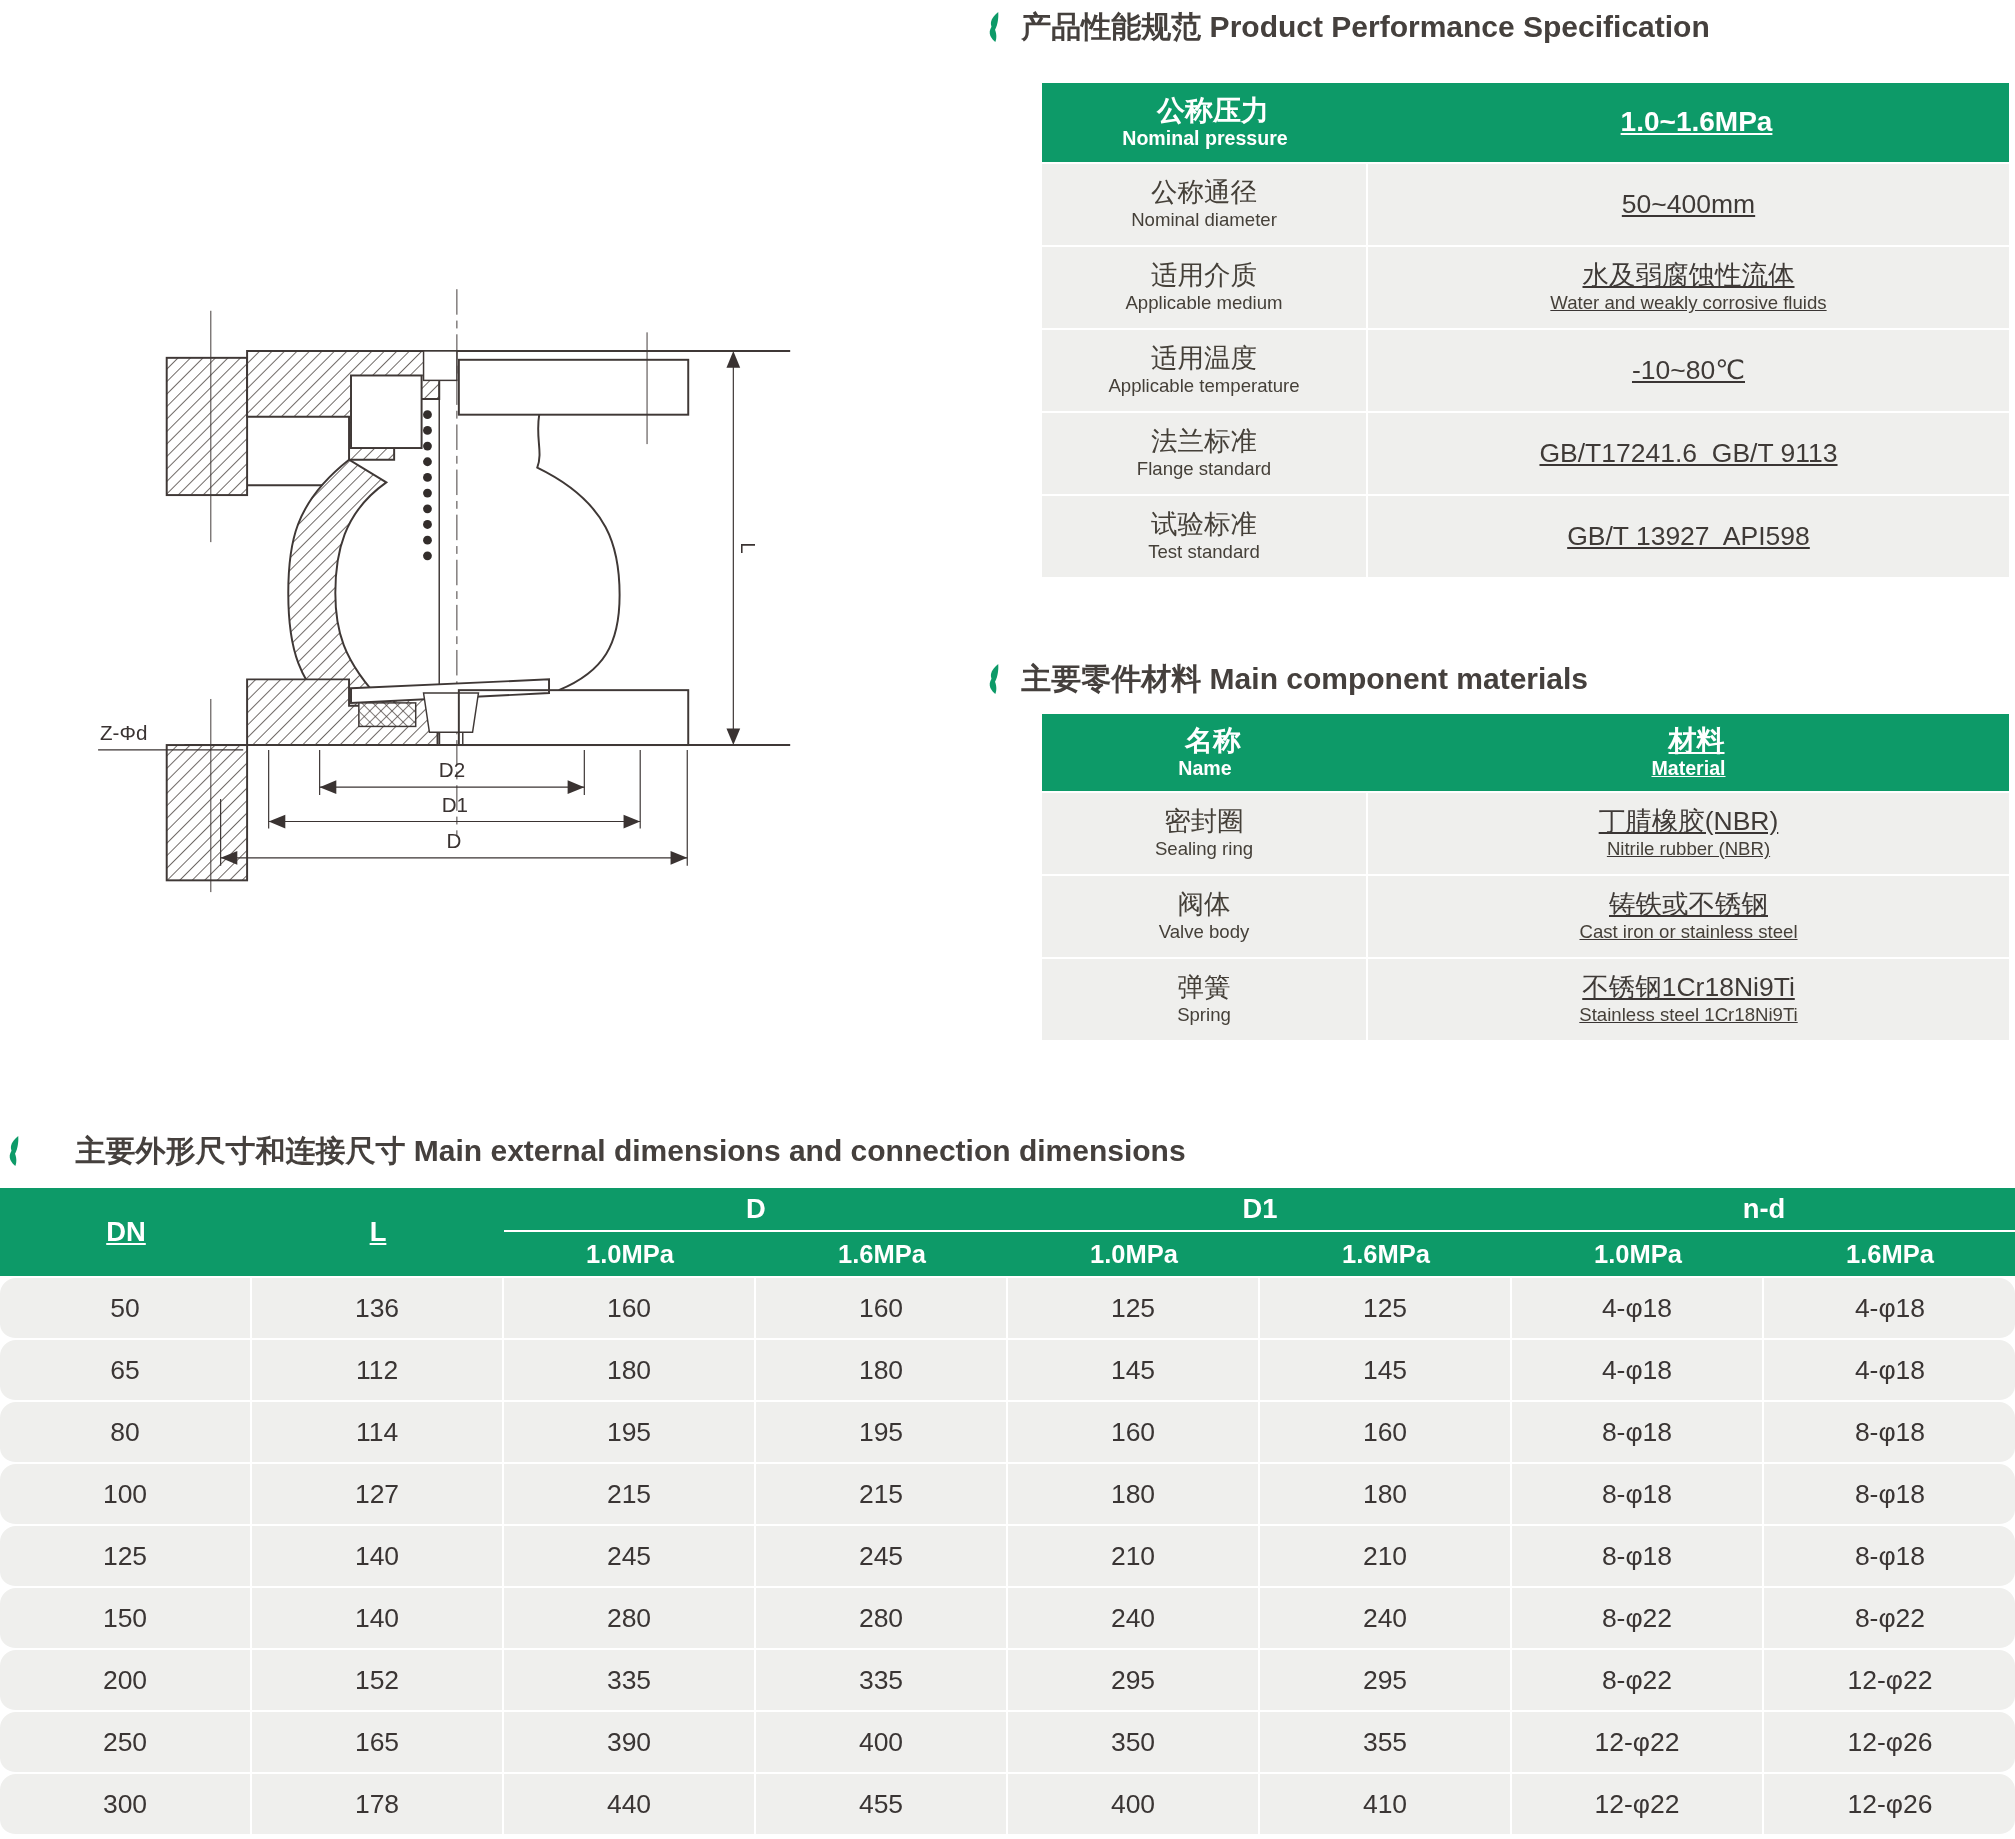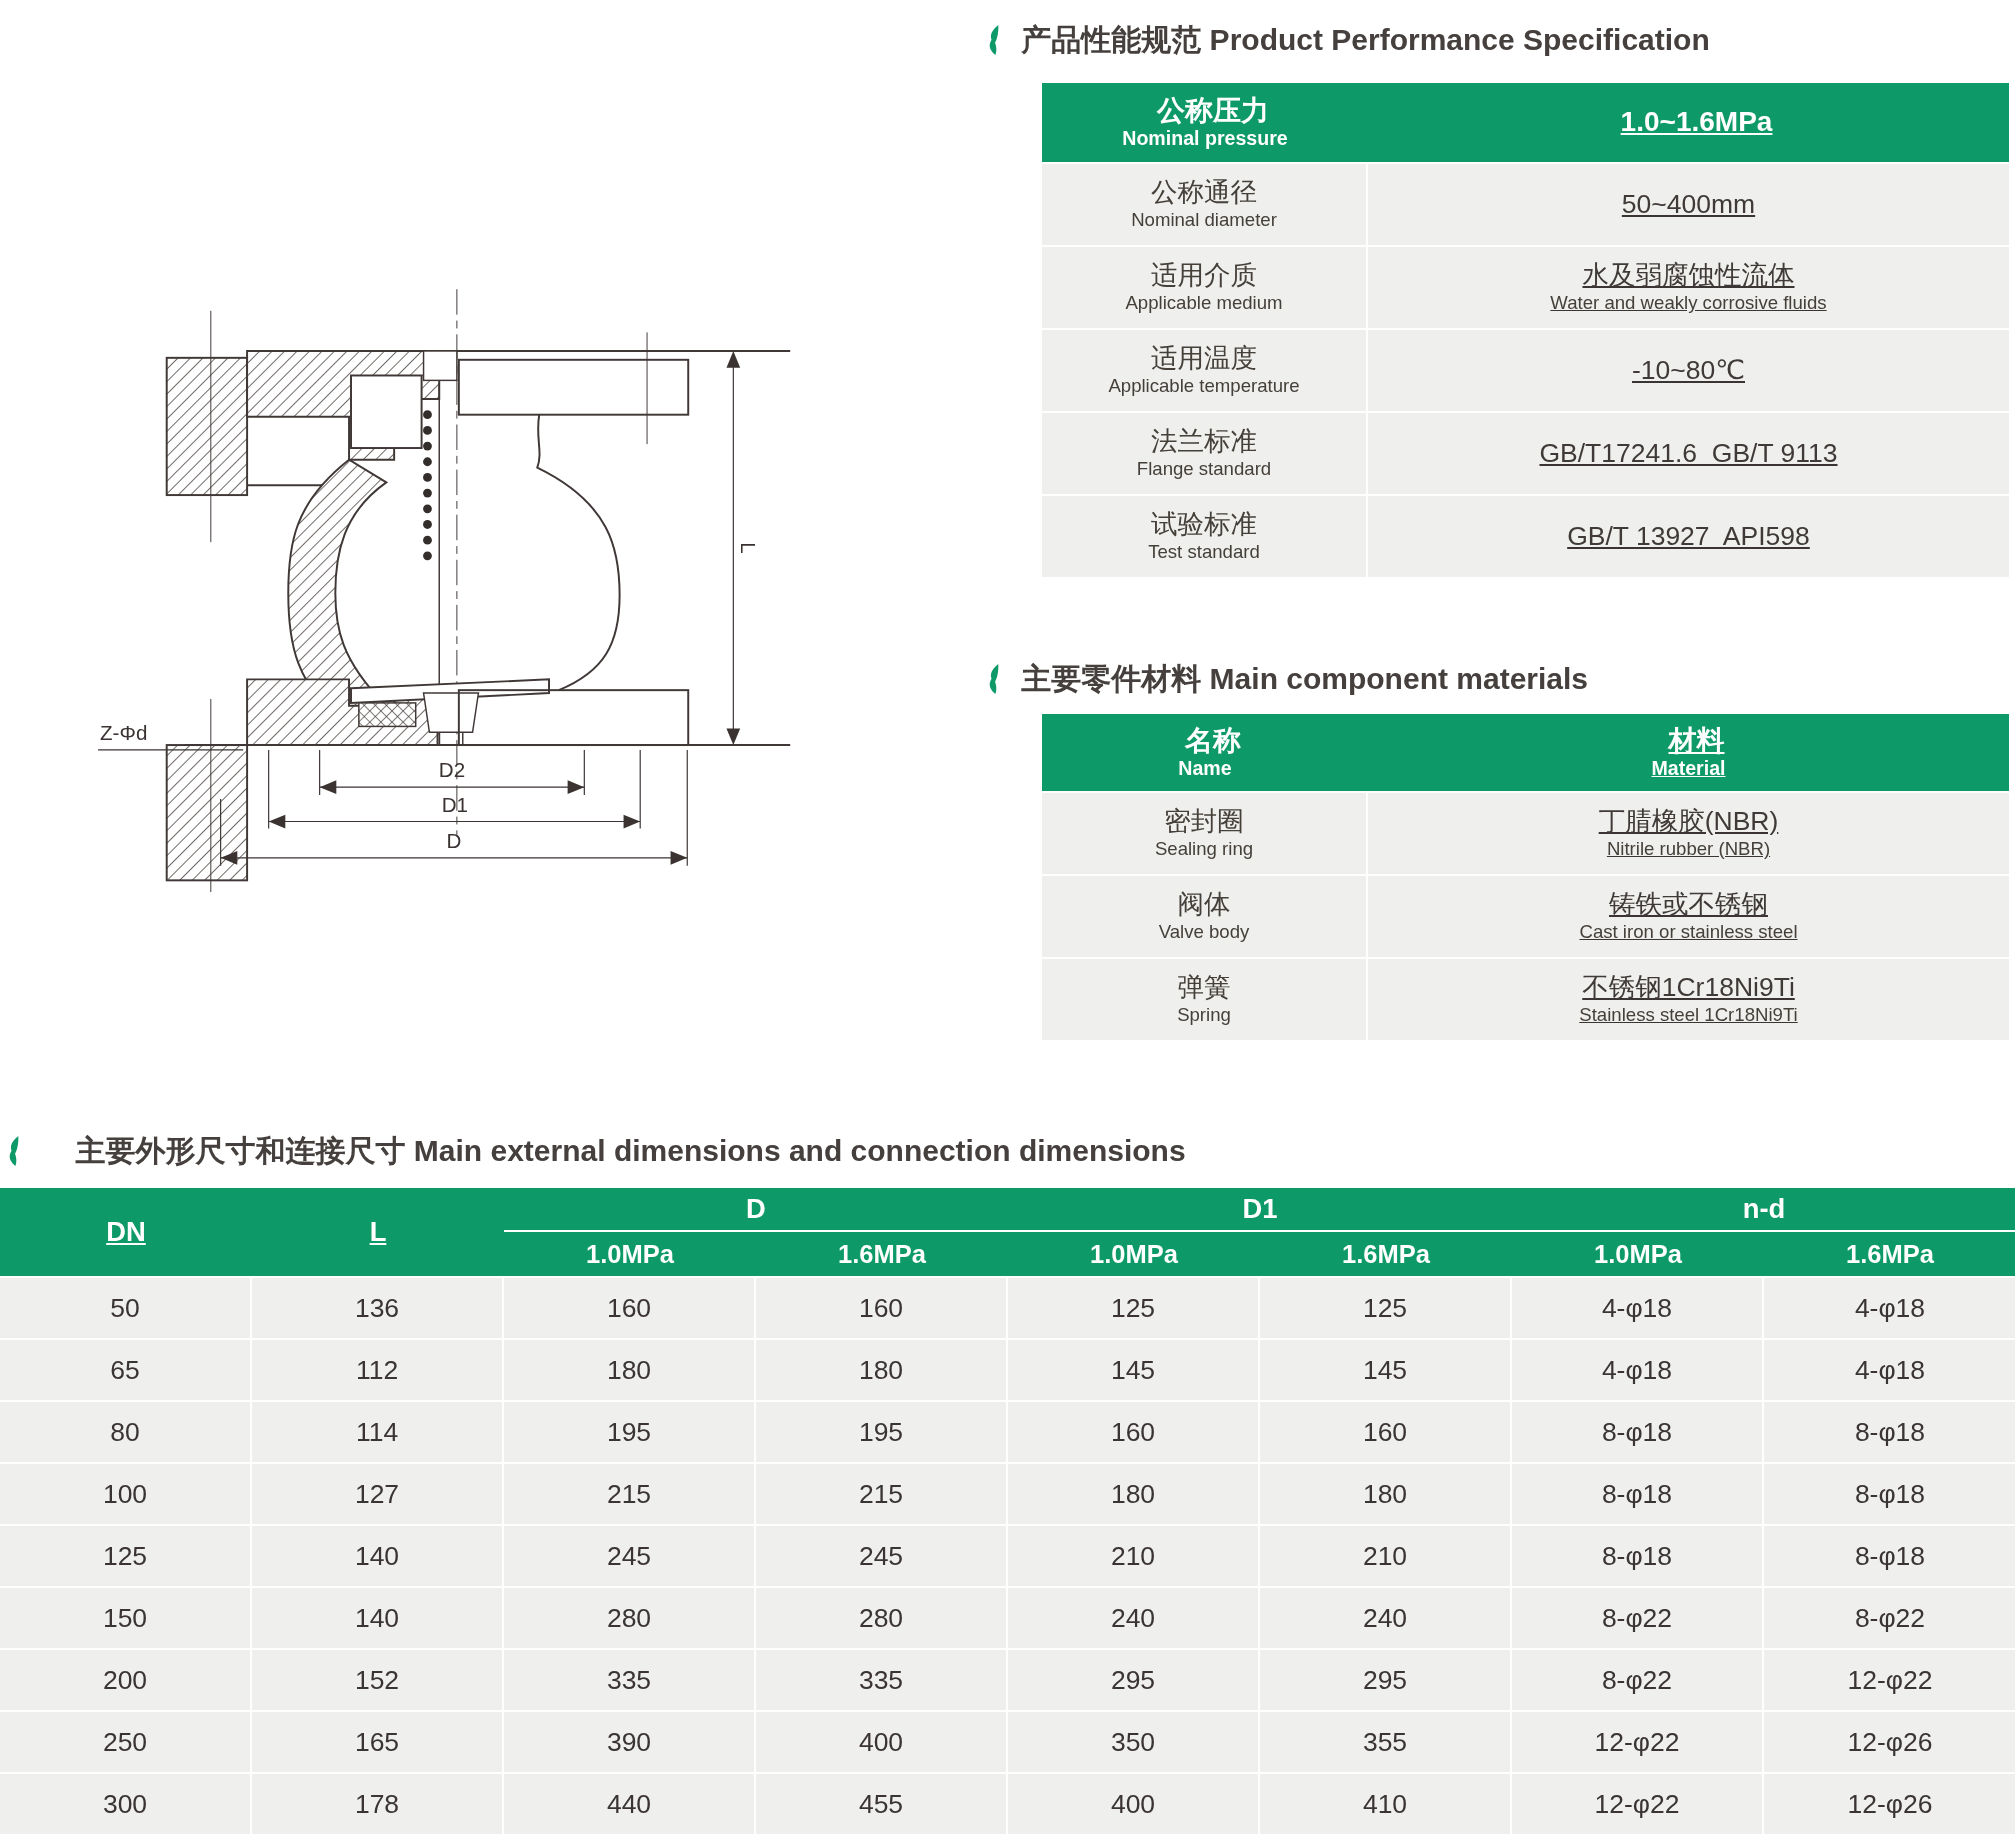--- a/index.html
+++ b/index.html
@@ -44,21 +44,21 @@
     display:grid;grid-template-columns:repeat(8,252px);grid-template-rows:44px 44px;
     background:#0d9a68;color:#ffffff;border-bottom:2.9px solid #ffffff;box-sizing:border-box;
   }
   .gcell{display:flex;align-items:center;justify-content:center;font-weight:bold;}
   .group{font-size:27.4px;}
   .span2{grid-row:1/3;font-size:27.4px;text-decoration:underline;}
   .underlined{border-bottom:2.9px solid #ffffff;box-sizing:border-box;}
   .sub{font-size:25.5px;grid-row:2;}
   .dim-row{
     display:grid;grid-template-columns:repeat(8,252px);height:62px;
-    background:#efefed;border-bottom:2.9px solid #ffffff;box-sizing:border-box;
+    background:#efefed;border-bottom:2.9px solid #ffffff;box-sizing:border-box;border-radius:16px;
   }
   .dim-cell{
     display:flex;align-items:center;justify-content:center;
     font-size:26.5px;color:#3a3534;
   }
   .dim-cell.dv{border-right:2.9px solid #ffffff;box-sizing:border-box;}
   
   #drawing{position:absolute;left:98px;top:250px;}
   .draw-label{font-size:21px;fill:#3a3332;font-family:"Liberation Sans","DejaVu Sans",sans-serif;}
 </style>
@@ -153,21 +153,21 @@
     <polygon points="125,620 142,613 142,627"></polygon>
       <polygon points="601,620 584,613 584,627"></polygon>
   </g>
   <text class="draw-label" x="660" y="308" text-anchor="middle" transform="rotate(90 660 304)">L</text>
   <text class="draw-label" x="2" y="500">Z-Φd</text>
   <text class="draw-label" x="361" y="538" text-anchor="middle">D2</text>
   <text class="draw-label" x="364" y="573" text-anchor="middle">D1</text>
   <text class="draw-label" x="363" y="610" text-anchor="middle">D</text>
 </svg>
 
-<div class="sec-title" style="left:986px;top:20px;text-align:center;">
+<div class="sec-title" style="left:986px;top:7px;text-align:center;">
   <svg class="leaf" width="21.6" height="31" viewBox="0 0 22 32">
     <path d="M12.5 0 C4 7 2.5 13 8.5 19.5 C11 15.5 13 9 12.5 0Z" fill="#0d9a68"></path>
     <path d="M7 13.5 C2 19 2.5 25.5 9.5 31 C11.5 26 10.5 19.5 7 13.5Z" fill="#0d9a68"></path>
   </svg>
   <span>产品性能规范 Product Performance Specification</span>
 </div>
 
 <div id="perf-table" class="spec-tbl" style="top:83px;">
   <div class="spec-head">
     <div class="c1">

